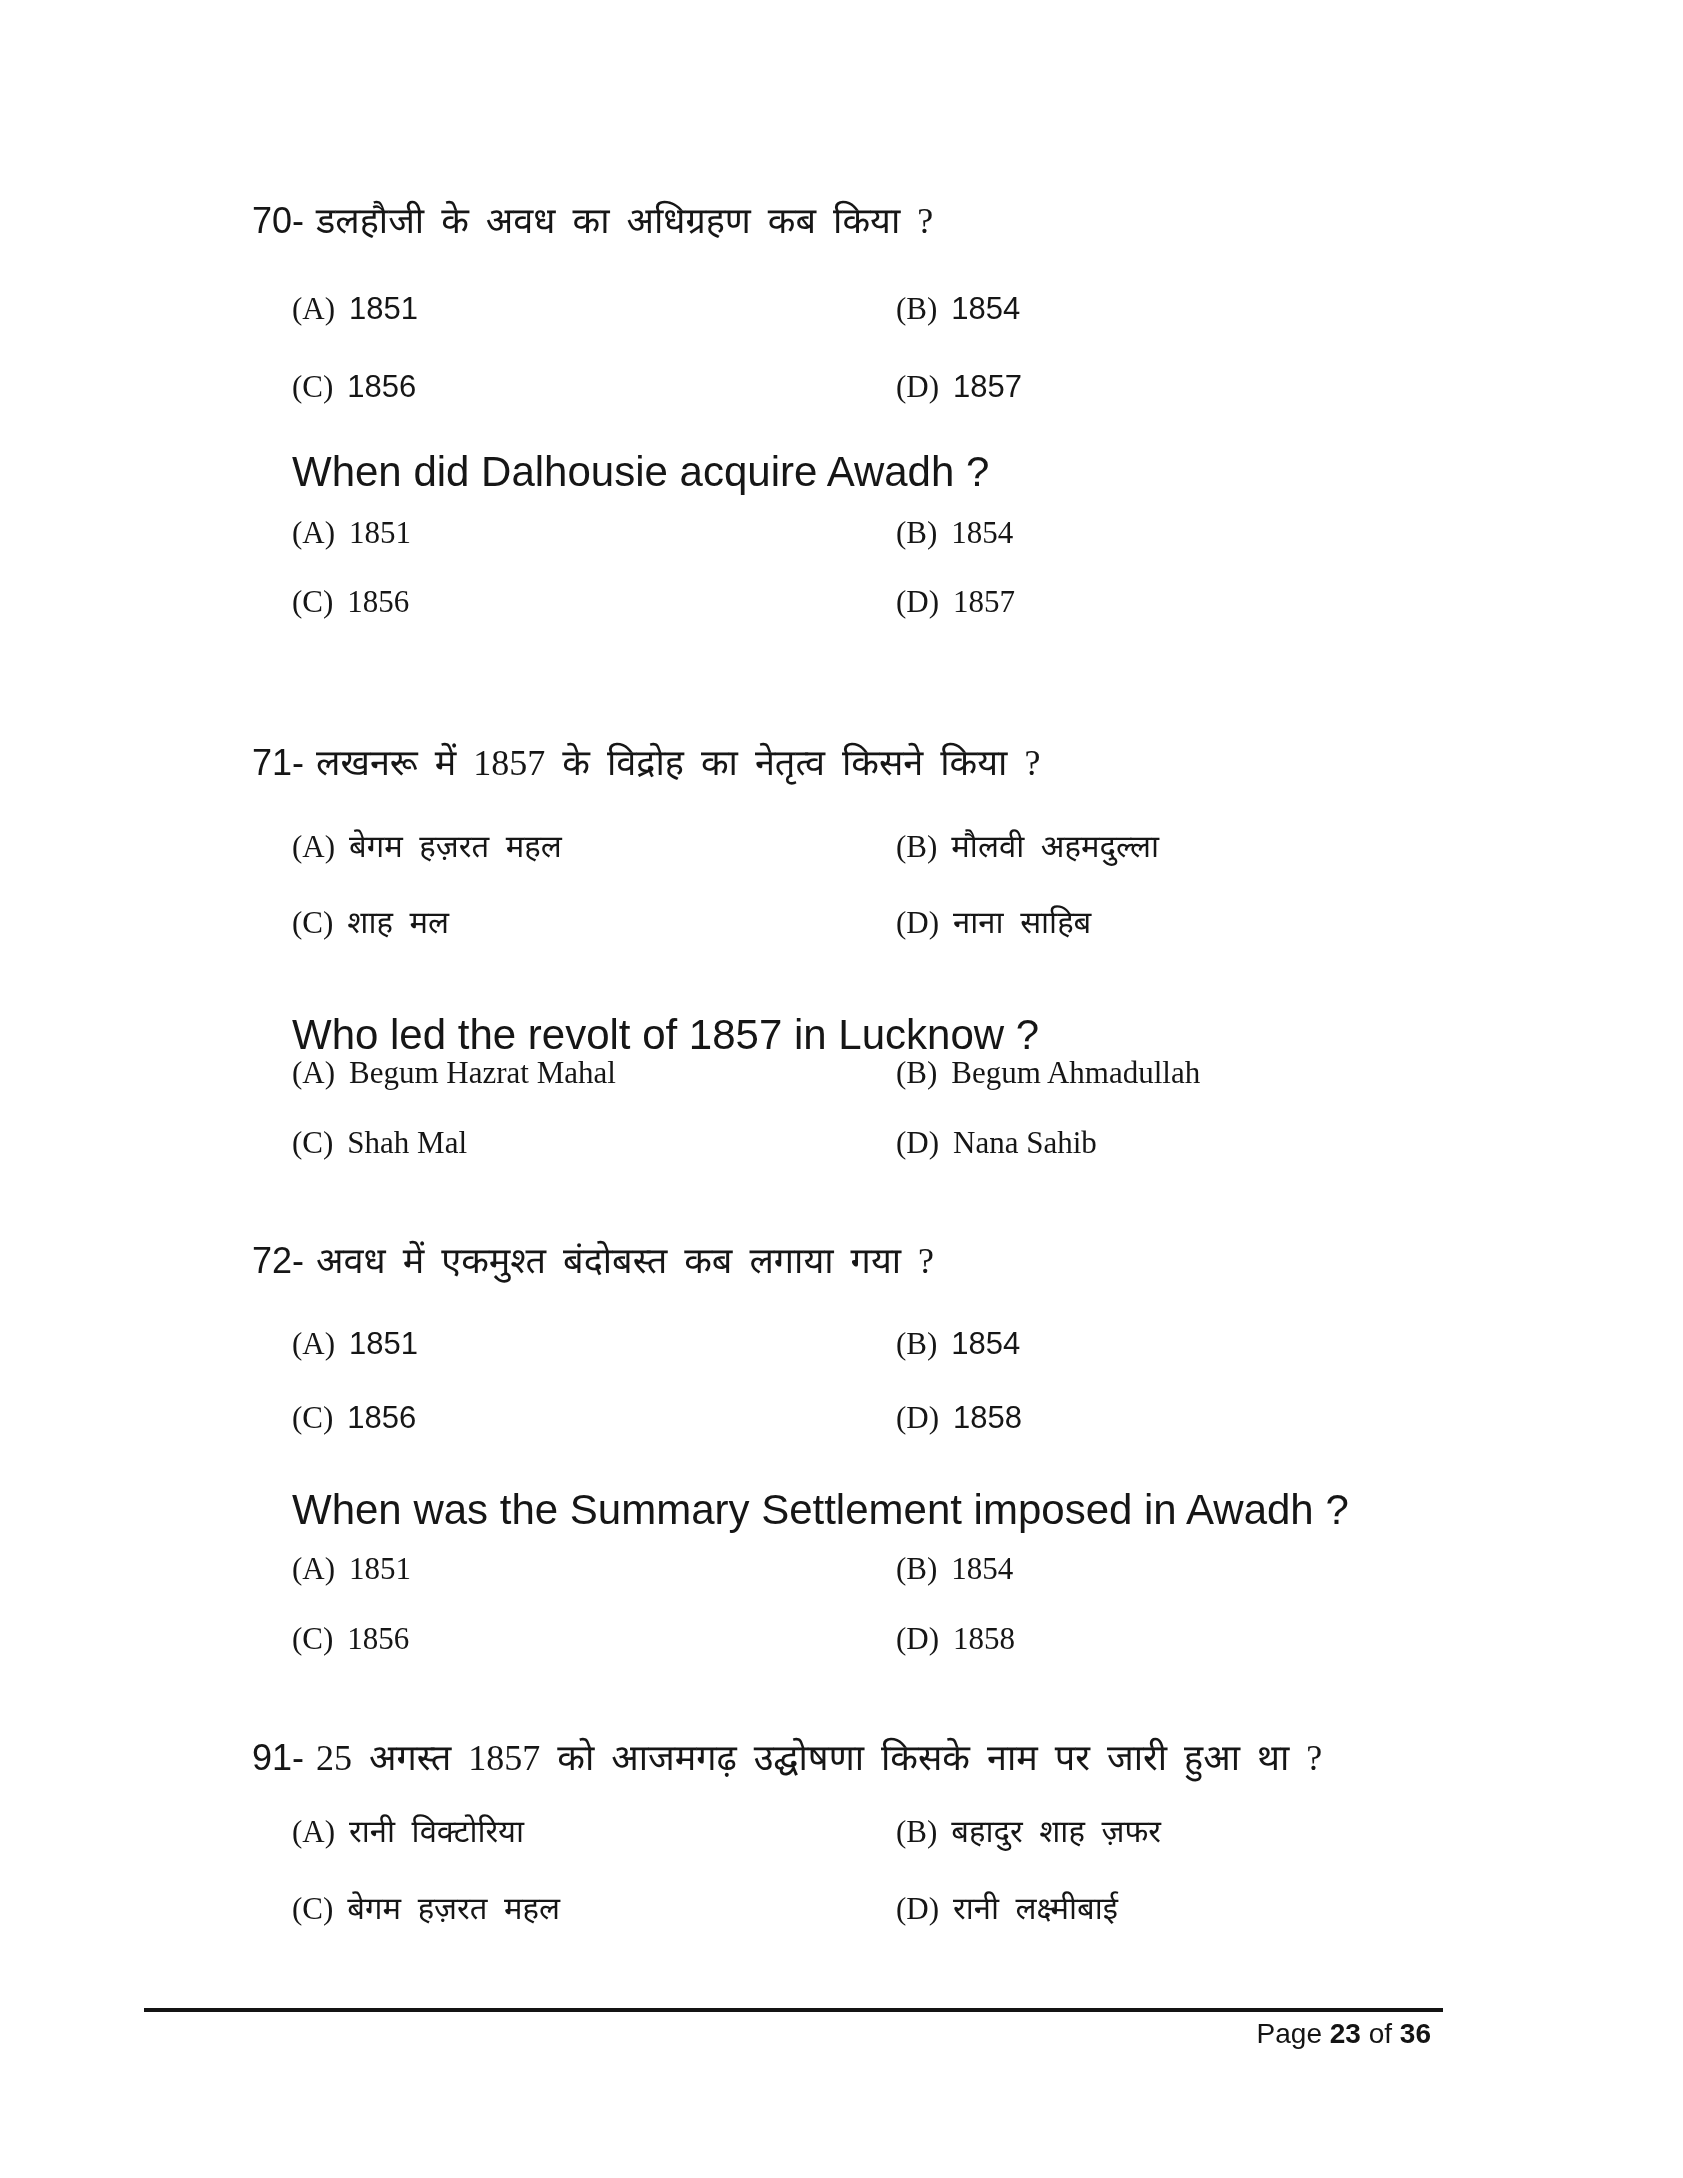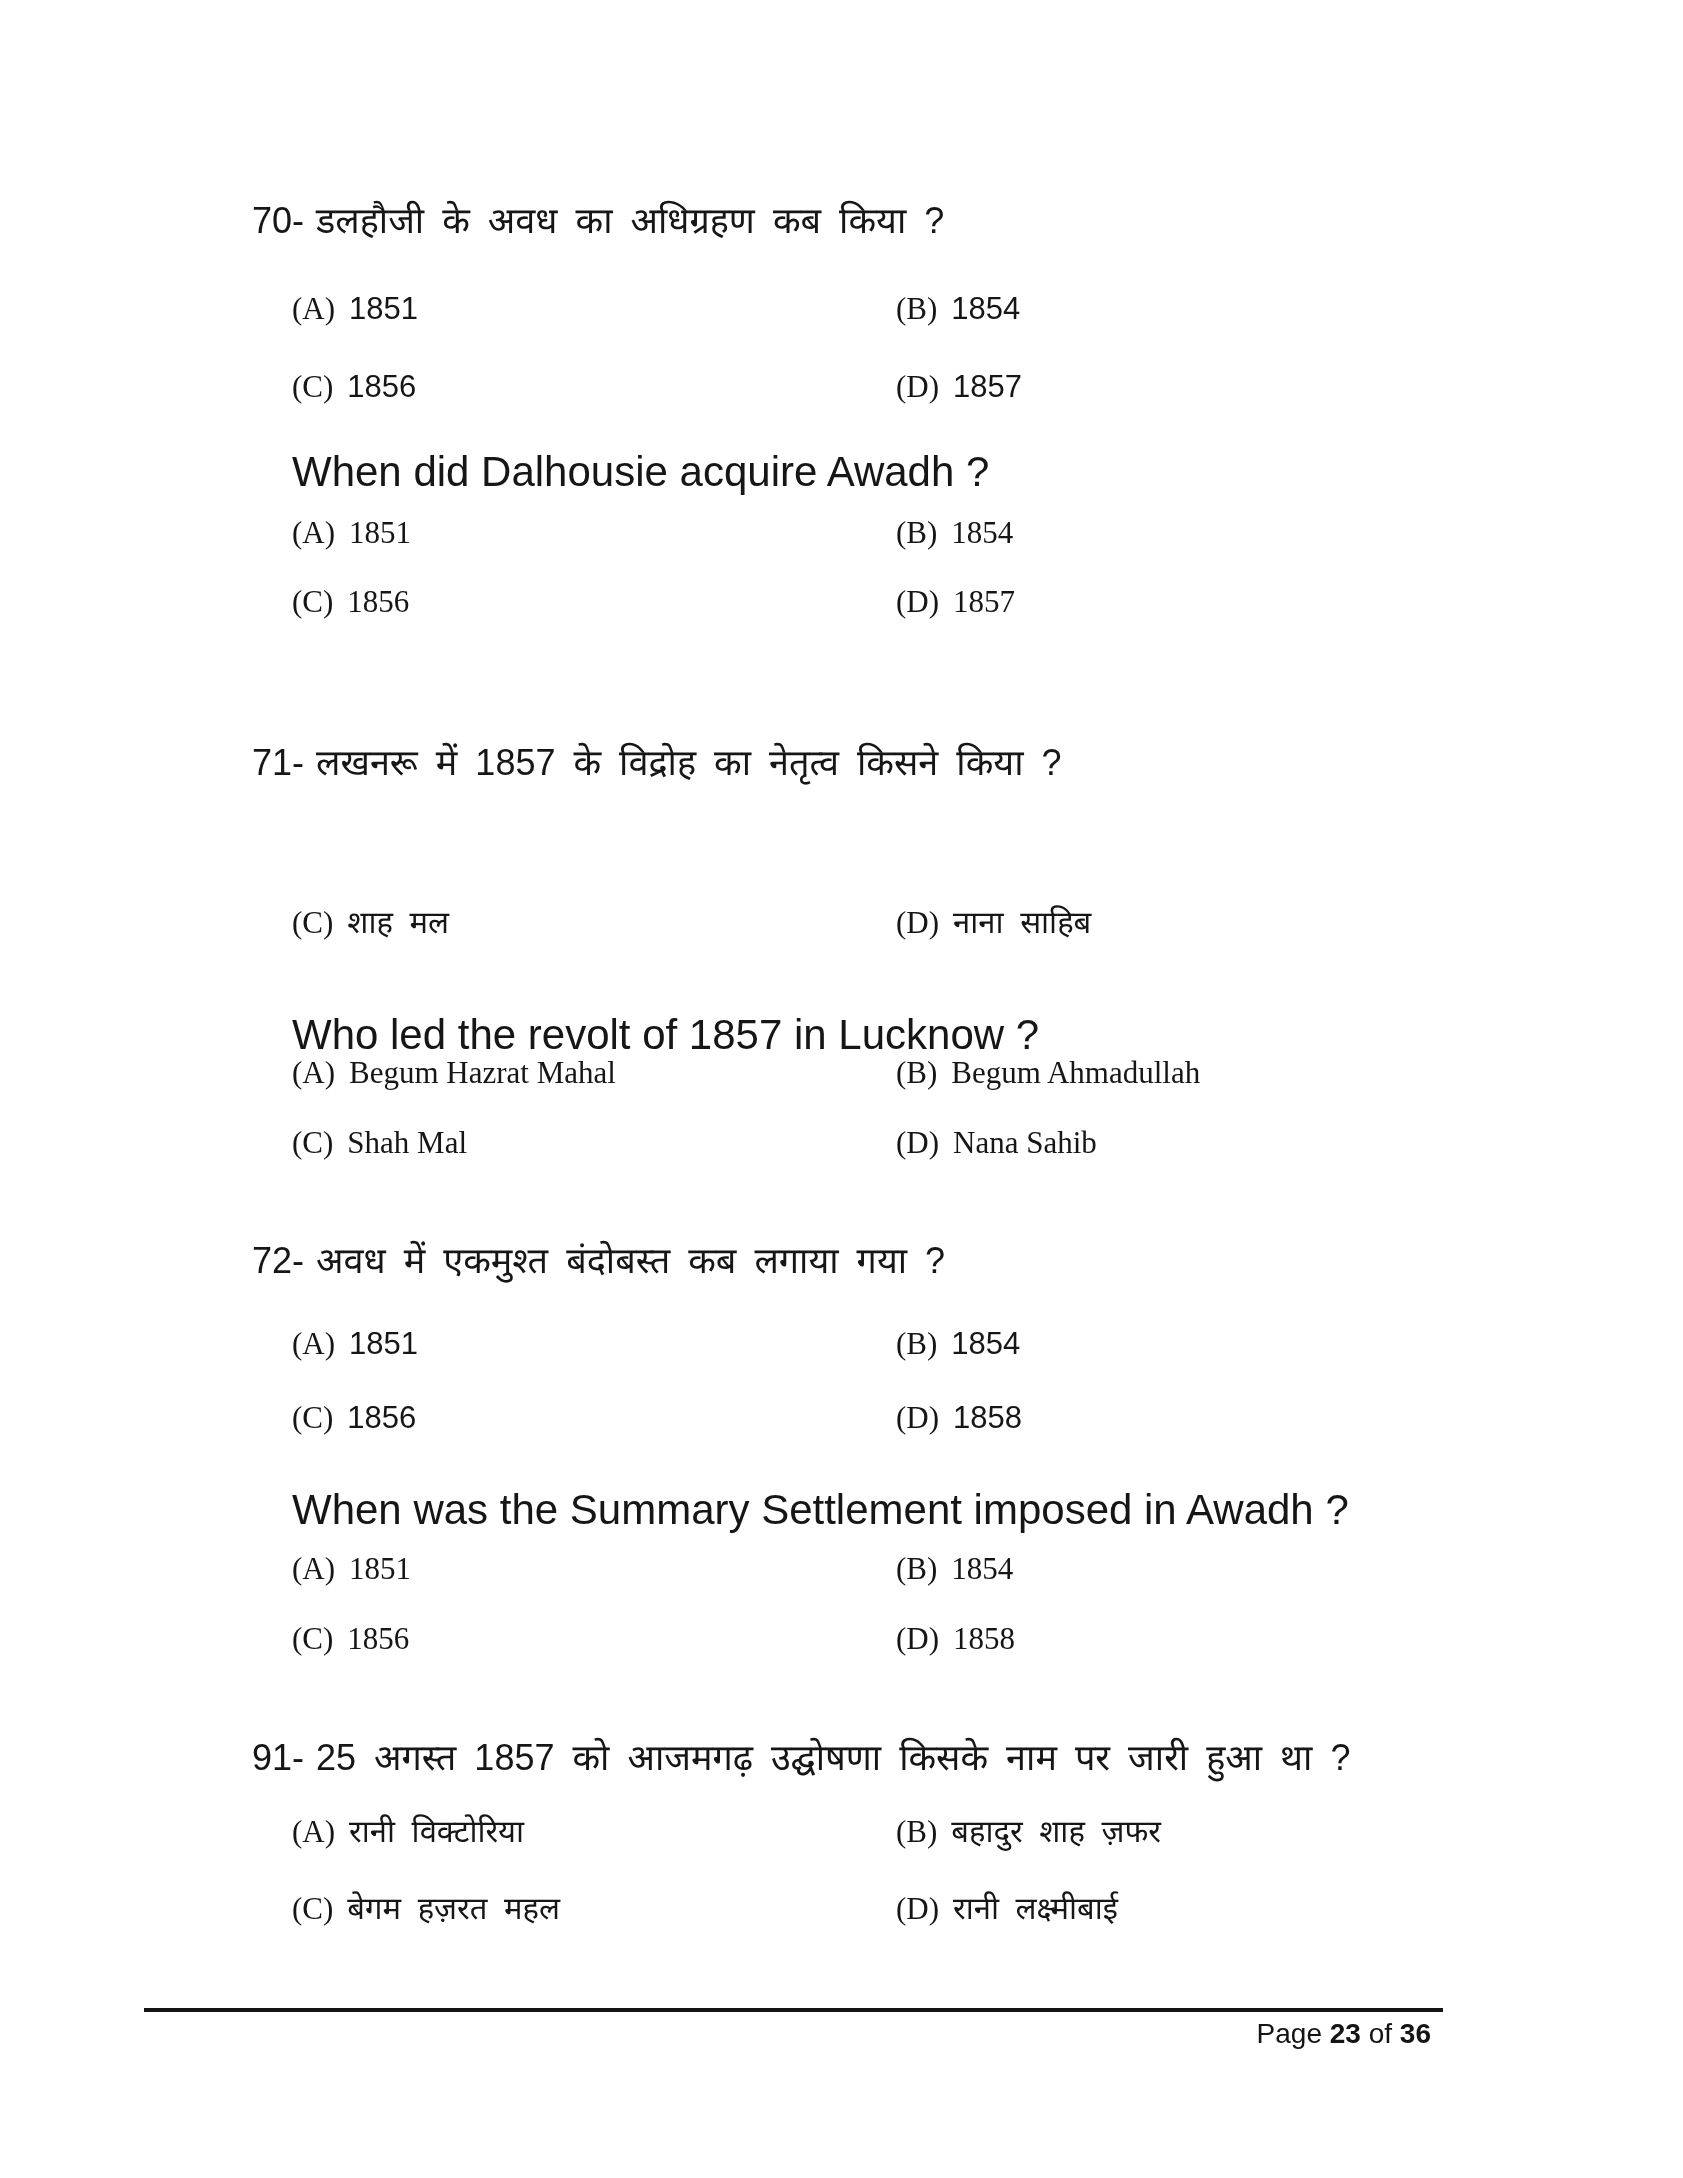--- a/index.html
+++ b/index.html
@@ -17,21 +17,21 @@
     width:1287px;
     font-size:36px;
     line-height:1.3;
     white-space:nowrap;
   }
   .qnum{
     font-family:"Liberation Sans",sans-serif;
     margin-right:12px;
   }
   .qhi{
-    font-family:Liberation Sans, sans-serif;
+    font-family:Liberation Serif, serif;
     word-spacing:8px;
     text-align:right;
   }
   
   .row{
     left:292px;
     width:1247px;
     font-size:31px;
     line-height:1.3;
     white-space:nowrap;
@@ -98,20 +98,24 @@
   </div>
   <div class="abs row" style="top:582px">
     <span class="opt"><span class="olabel">(C)</span><span class="ev">1856</span></span>
     <span class="opt optR"><span class="olabel">(D)</span><span class="ev">1857</span></span>
   </div>
 
   <div class="abs qline" style="top:740px">
     <span class="qnum">71-</span><span class="qhi">लखनरू में 1857 के विद्रोह का नेतृत्व किसने किया ?</span>
   </div>
 
+  <div class="abs row" style="top:827px">
+    <span class="opt"><span class="olabel">(A)</span><span class="hv">बेगम हज़रत महल</span></span>
+    <span class="opt optR"><span class="olabel">(B)</span><span class="hv">मौलवी अहमदुल्ला</span></span>
+  </div>
   <div class="abs row" style="top:903px">
     <span class="opt"><span class="olabel">(C)</span><span class="hv">शाह मल</span></span>
     <span class="opt optR"><span class="olabel">(D)</span><span class="hv">नाना साहिब</span></span>
   </div>
 
   <div class="abs row" style="top:1008px">
     <span class="qen">Who led the revolt of 1857 in Lucknow ?</span>
   </div>
 
   <div class="abs row" style="top:1053px">

